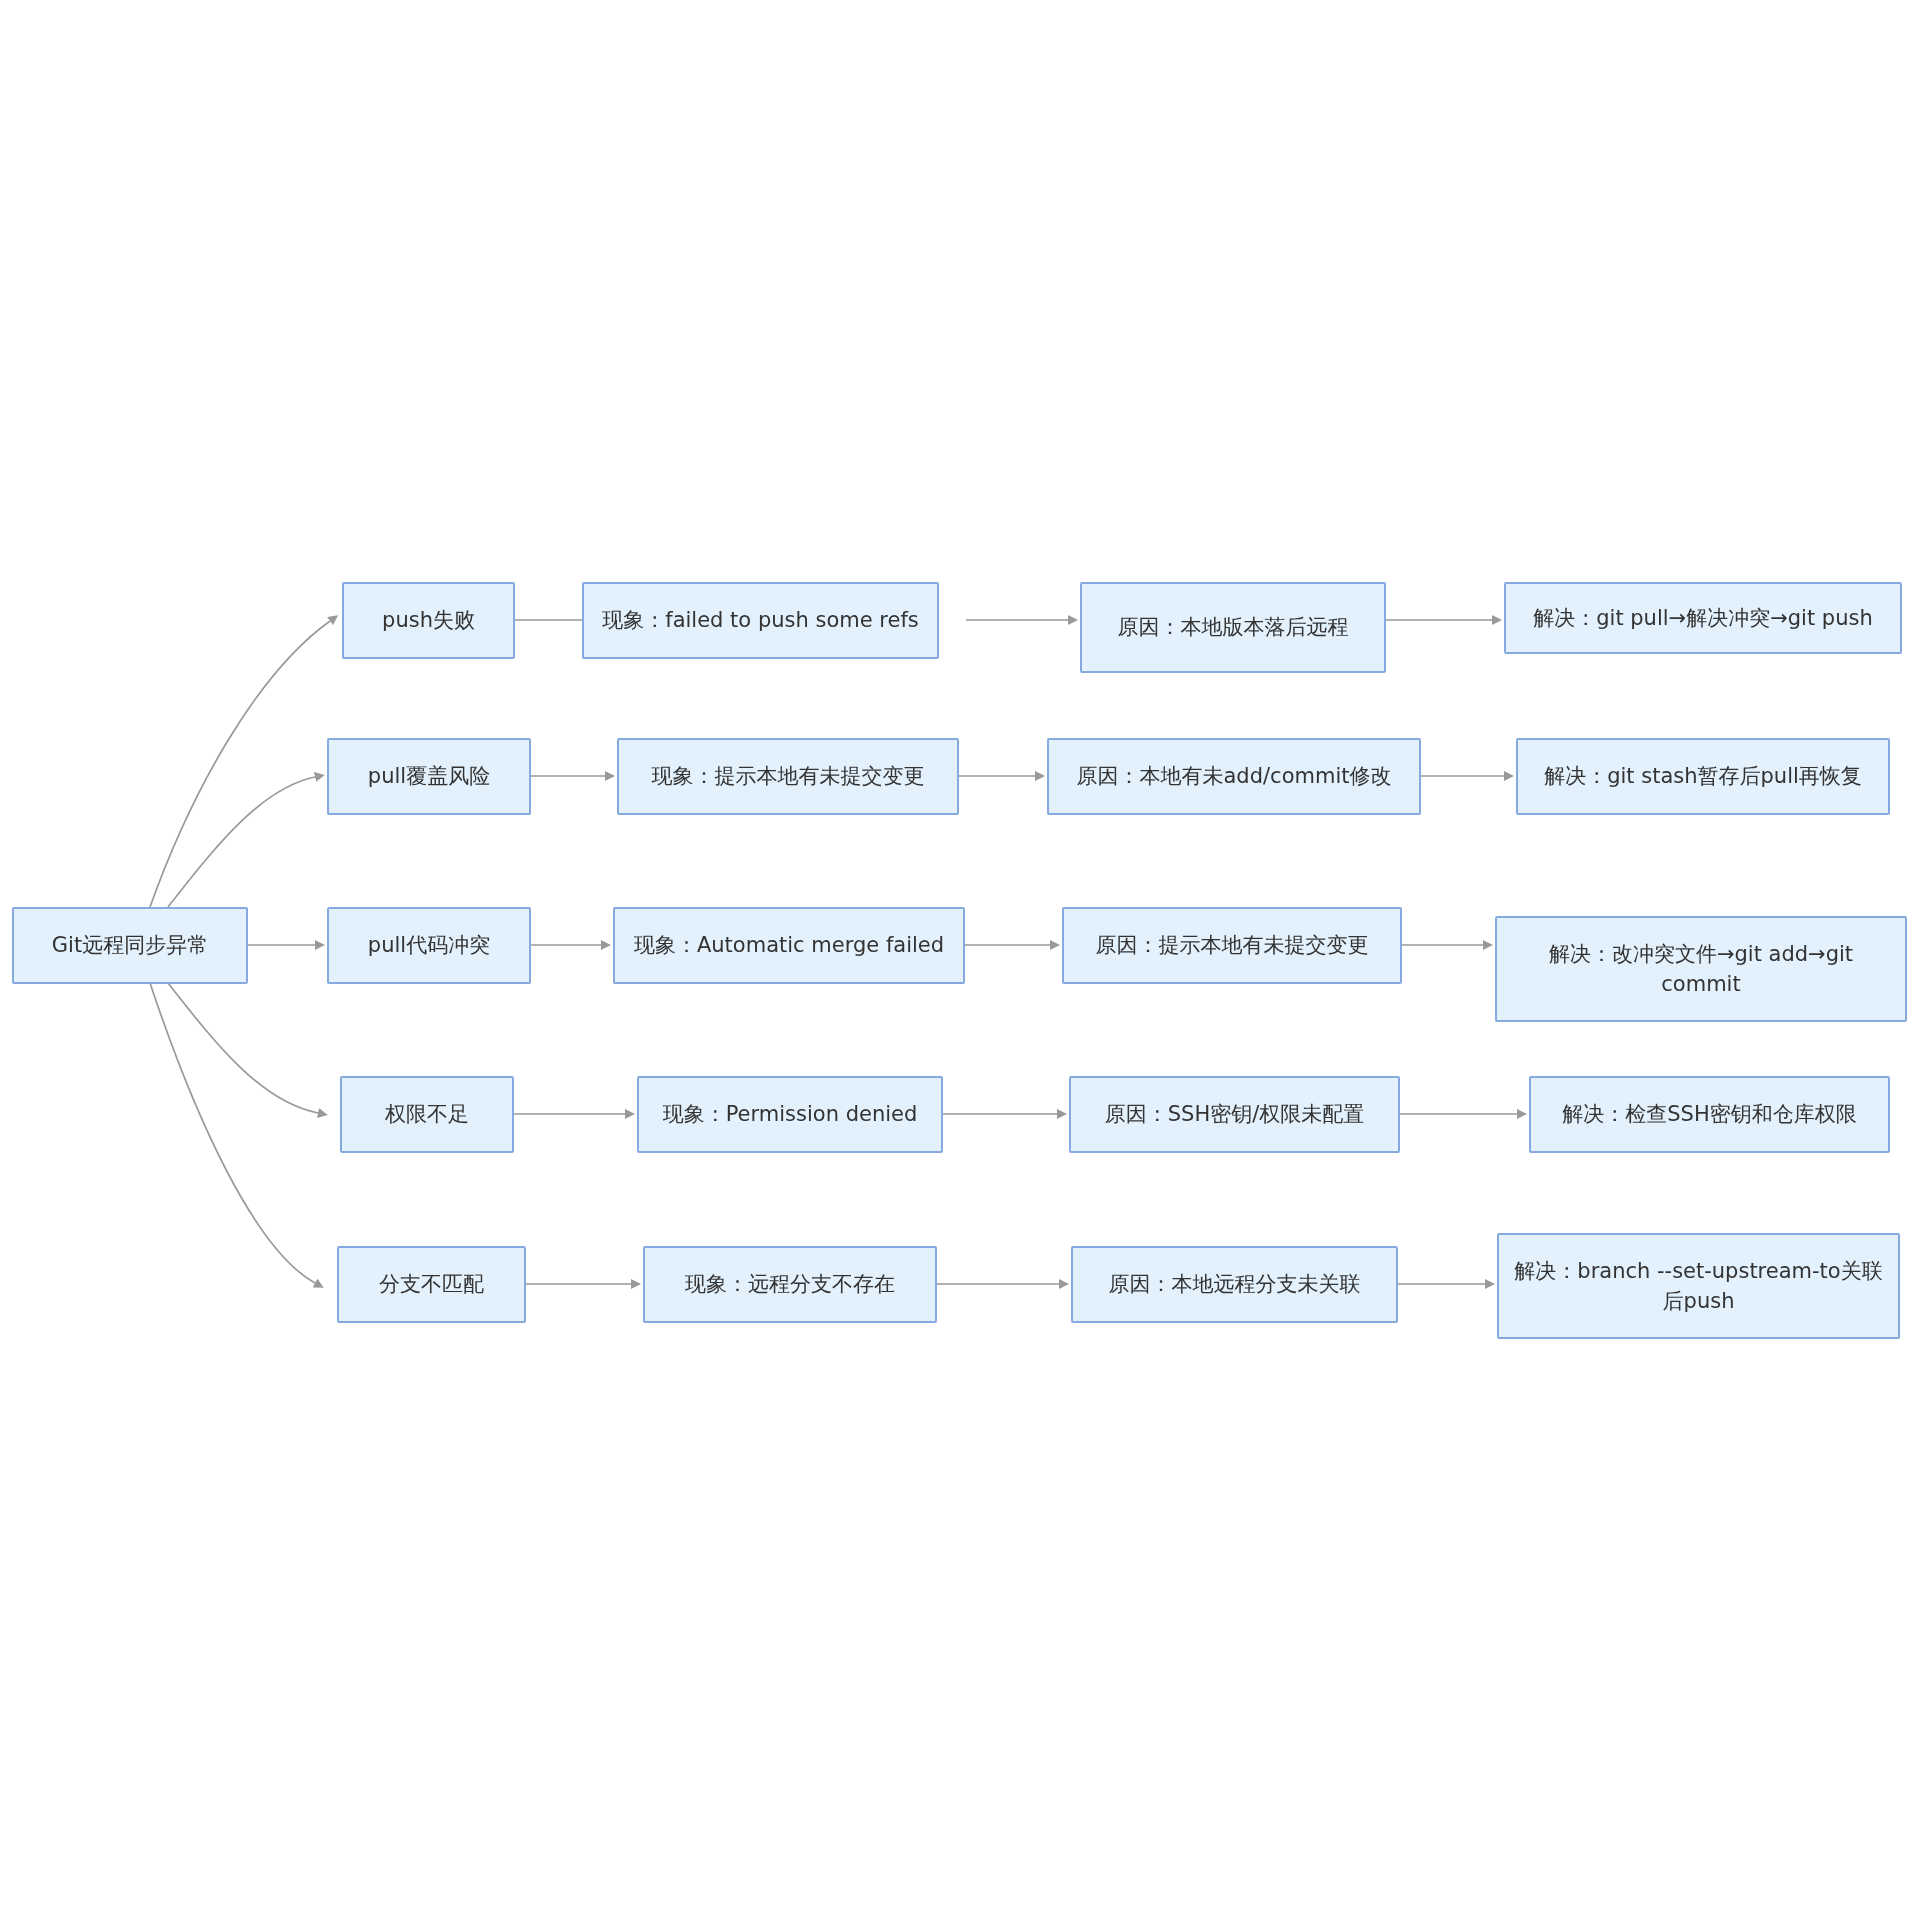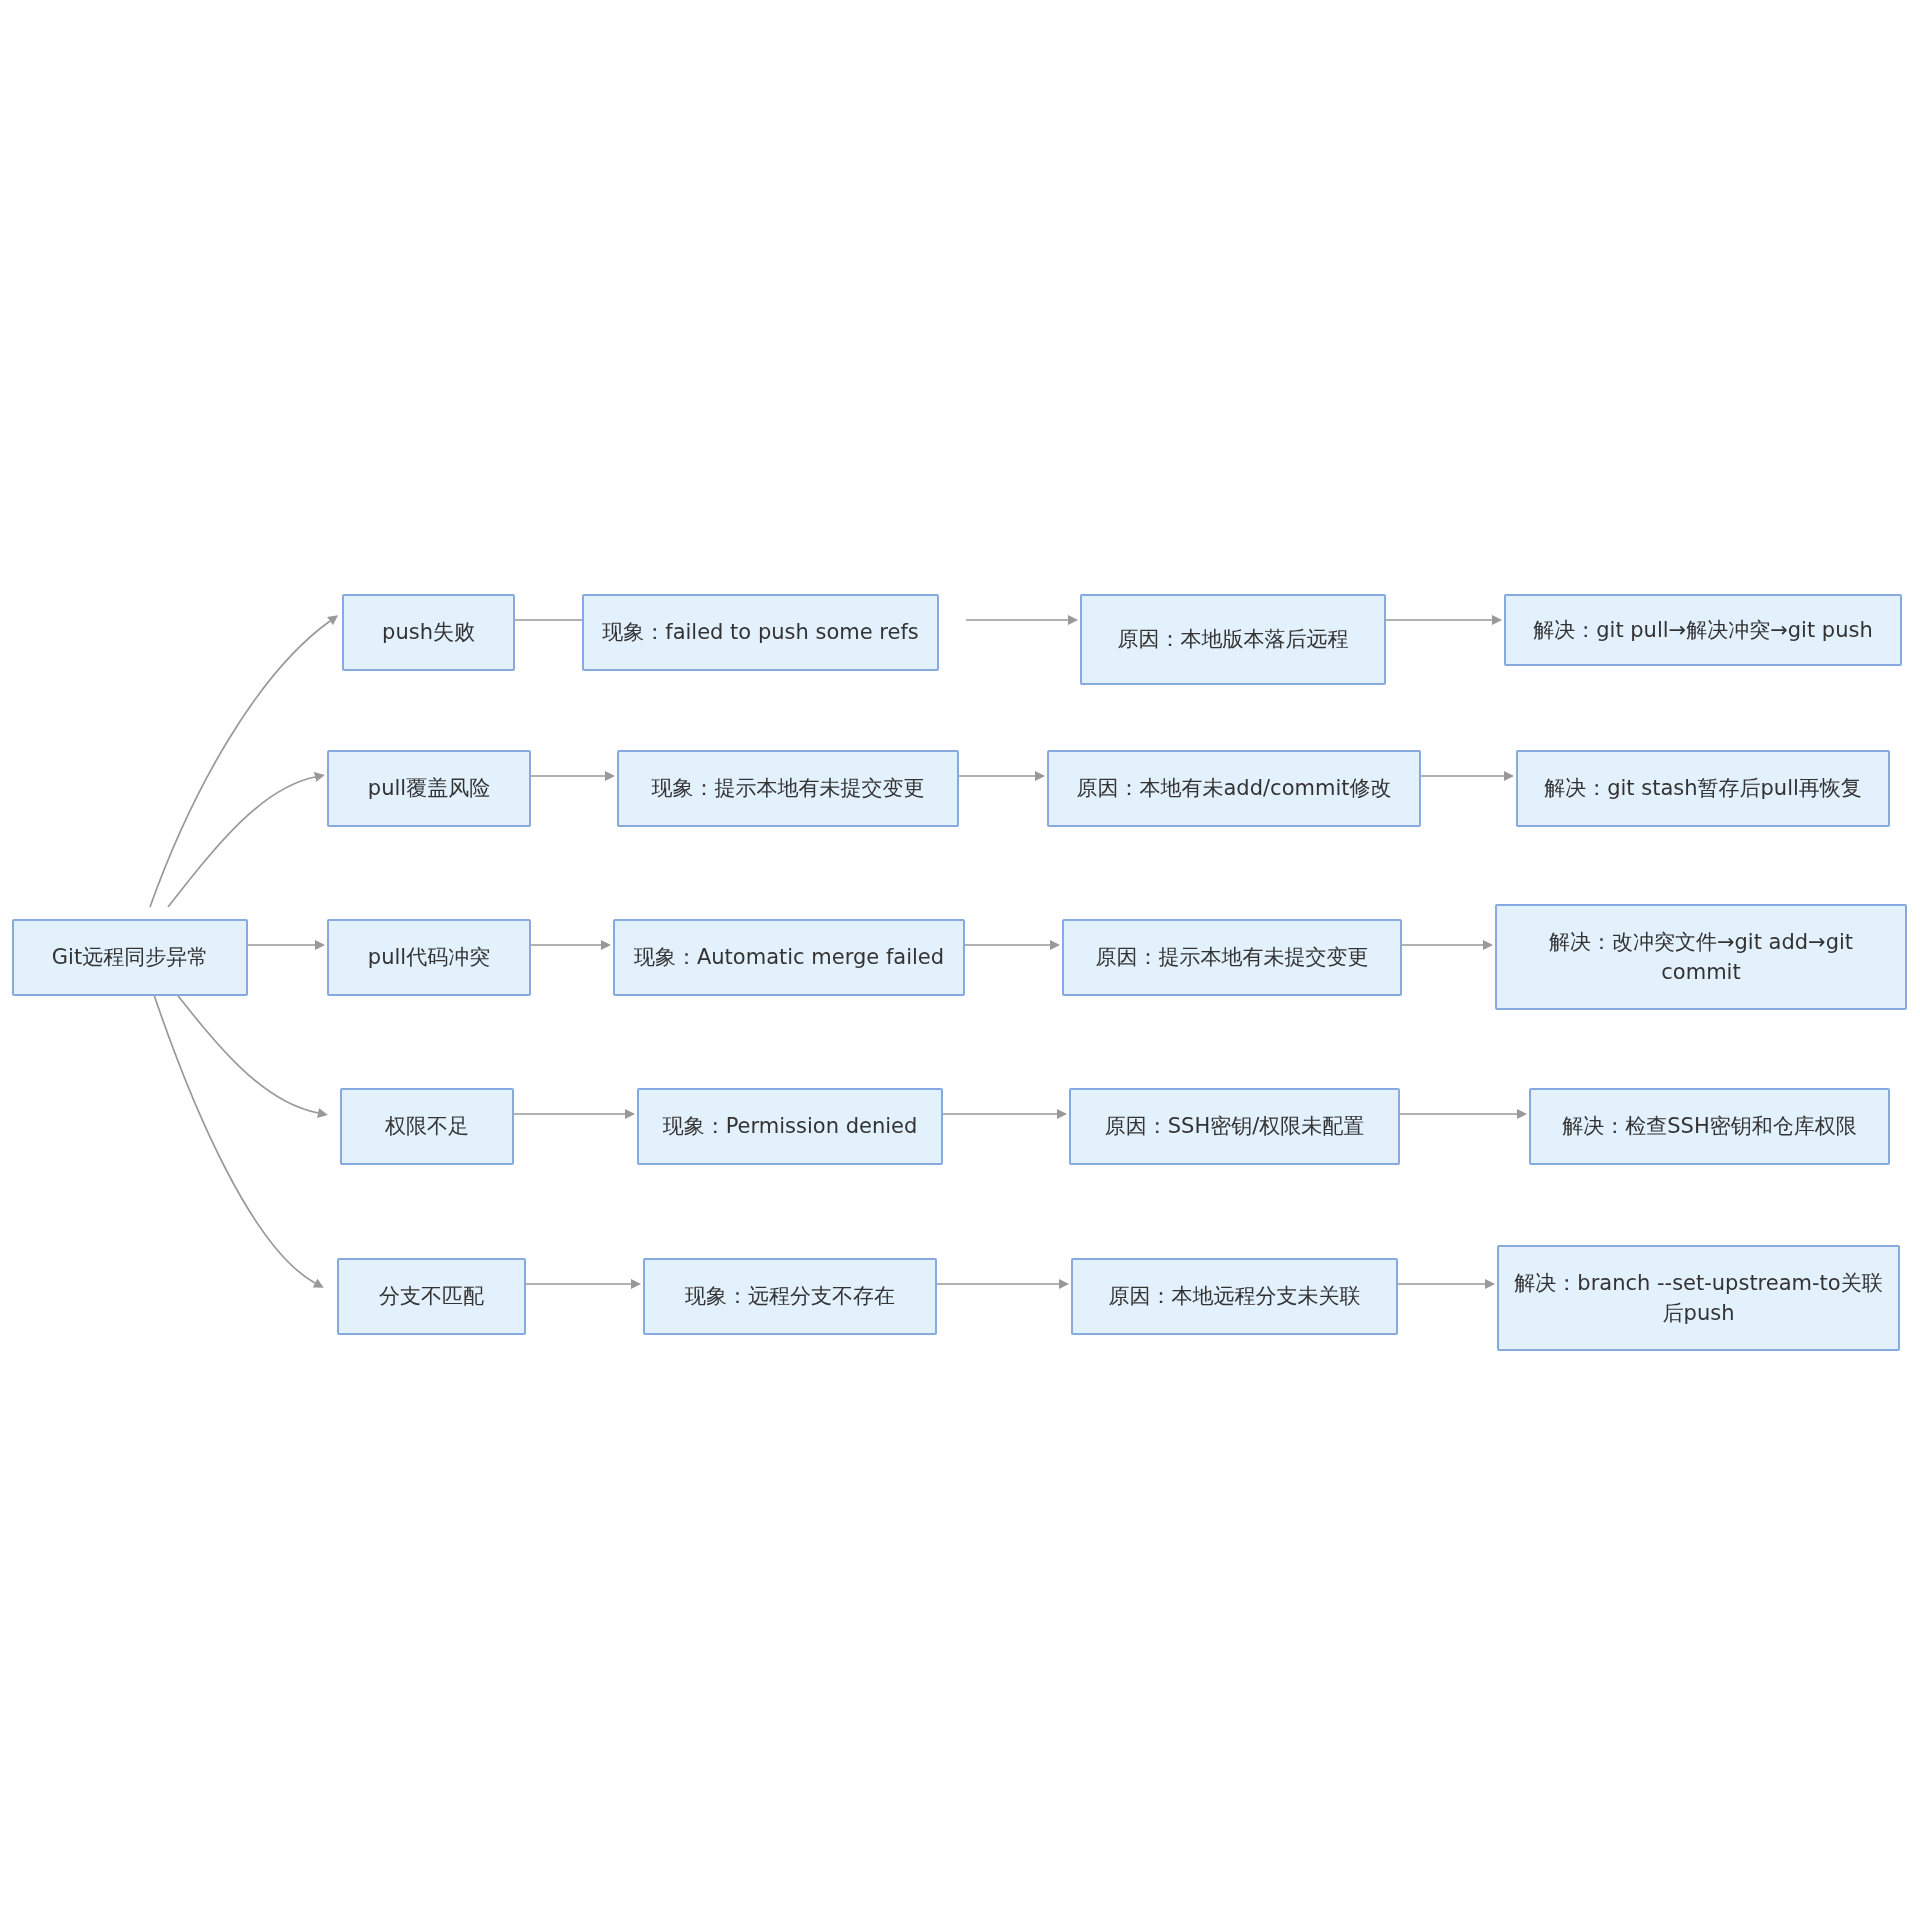--- a/index.html
+++ b/index.html
@@ -43,21 +43,20 @@
     align-items:center;
     justify-content:center;
     text-align:center;
     background:var(--node-fill);
     border:2px solid var(--node-border);
     border-radius:2px;
     font-size:21px;
     line-height:1.45;
     color:var(--text);
     padding:4px 10px;
-    margin-top:12px;
   }
 </style>
 </head>
 <body>
 
 <div class="canvas">
 
   <svg class="edges" viewBox="0 0 1920 1920" aria-hidden="true">
     <defs>
       <marker id="arrow" viewBox="0 0 10 10" refX="0" refY="5" markerWidth="10" markerHeight="10" markerUnits="userSpaceOnUse" orient="auto-start-reverse">
@@ -100,21 +99,21 @@
   <div class="node" style="left:1504px;top:582px;width:398px;height:72px">解决：git pull→解决冲突→git push</div>
 
   <div class="node" style="left:327px;top:738px;width:204px;height:77px">pull覆盖风险</div>
   <div class="node" style="left:617px;top:738px;width:342px;height:77px">现象：提示本地有未提交变更</div>
   <div class="node" style="left:1047px;top:738px;width:374px;height:77px">原因：本地有未add/commit修改</div>
   <div class="node" style="left:1516px;top:738px;width:374px;height:77px">解决：git stash暂存后pull再恢复</div>
 
   <div class="node" style="left:327px;top:907px;width:204px;height:77px">pull代码冲突</div>
   <div class="node" style="left:613px;top:907px;width:352px;height:77px">现象：Automatic merge failed</div>
   <div class="node" style="left:1062px;top:907px;width:340px;height:77px">原因：提示本地有未提交变更</div>
-  <div class="node" style="left:1495px;top:892px;width:412px;height:106px">解决：改冲突文件→git add→git commit</div>
+  <div class="node" style="left:1495px;top:916px;width:412px;height:106px">解决：改冲突文件→git add→git commit</div>
 
   <div class="node" style="left:340px;top:1076px;width:174px;height:77px">权限不足</div>
   <div class="node" style="left:637px;top:1076px;width:306px;height:77px">现象：Permission denied</div>
   <div class="node" style="left:1069px;top:1076px;width:331px;height:77px">原因：SSH密钥/权限未配置</div>
   <div class="node" style="left:1529px;top:1076px;width:361px;height:77px">解决：检查SSH密钥和仓库权限</div>
 
   <div class="node" style="left:337px;top:1246px;width:189px;height:77px">分支不匹配</div>
   <div class="node" style="left:643px;top:1246px;width:294px;height:77px">现象：远程分支不存在</div>
   <div class="node" style="left:1071px;top:1246px;width:327px;height:77px">原因：本地远程分支未关联</div>
   <div class="node" style="left:1497px;top:1233px;width:403px;height:106px">解决：branch --set-upstream-to关联后push</div>

